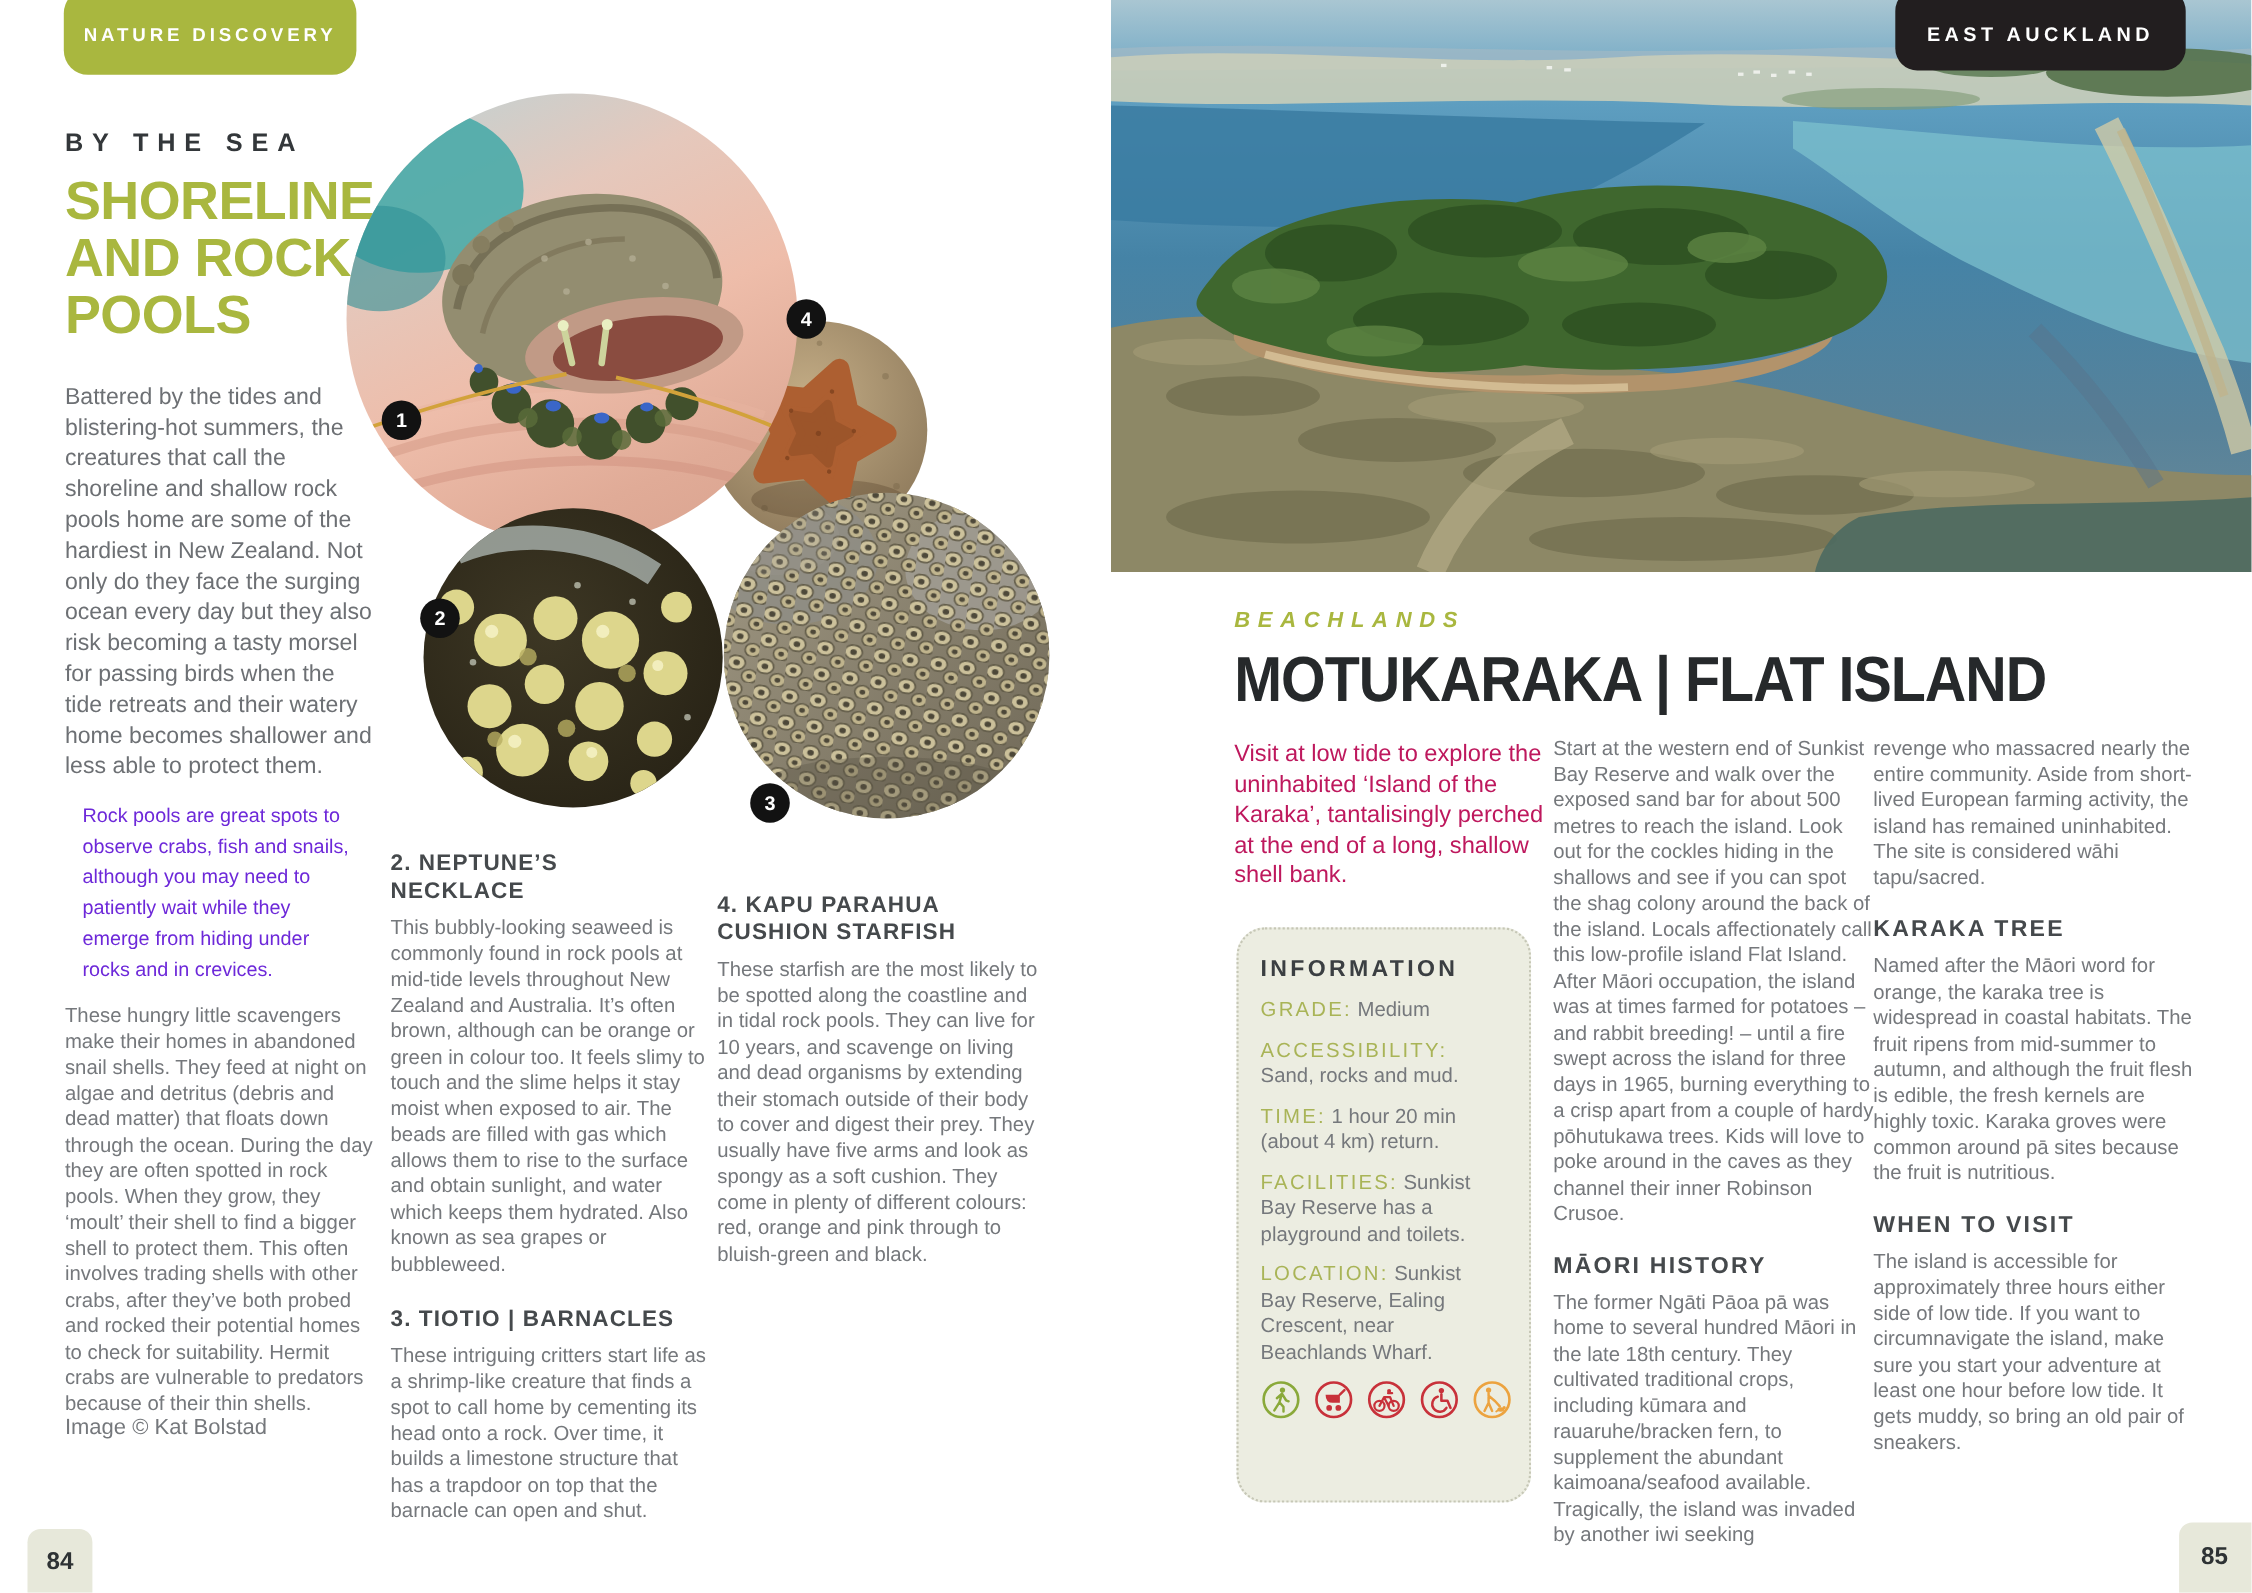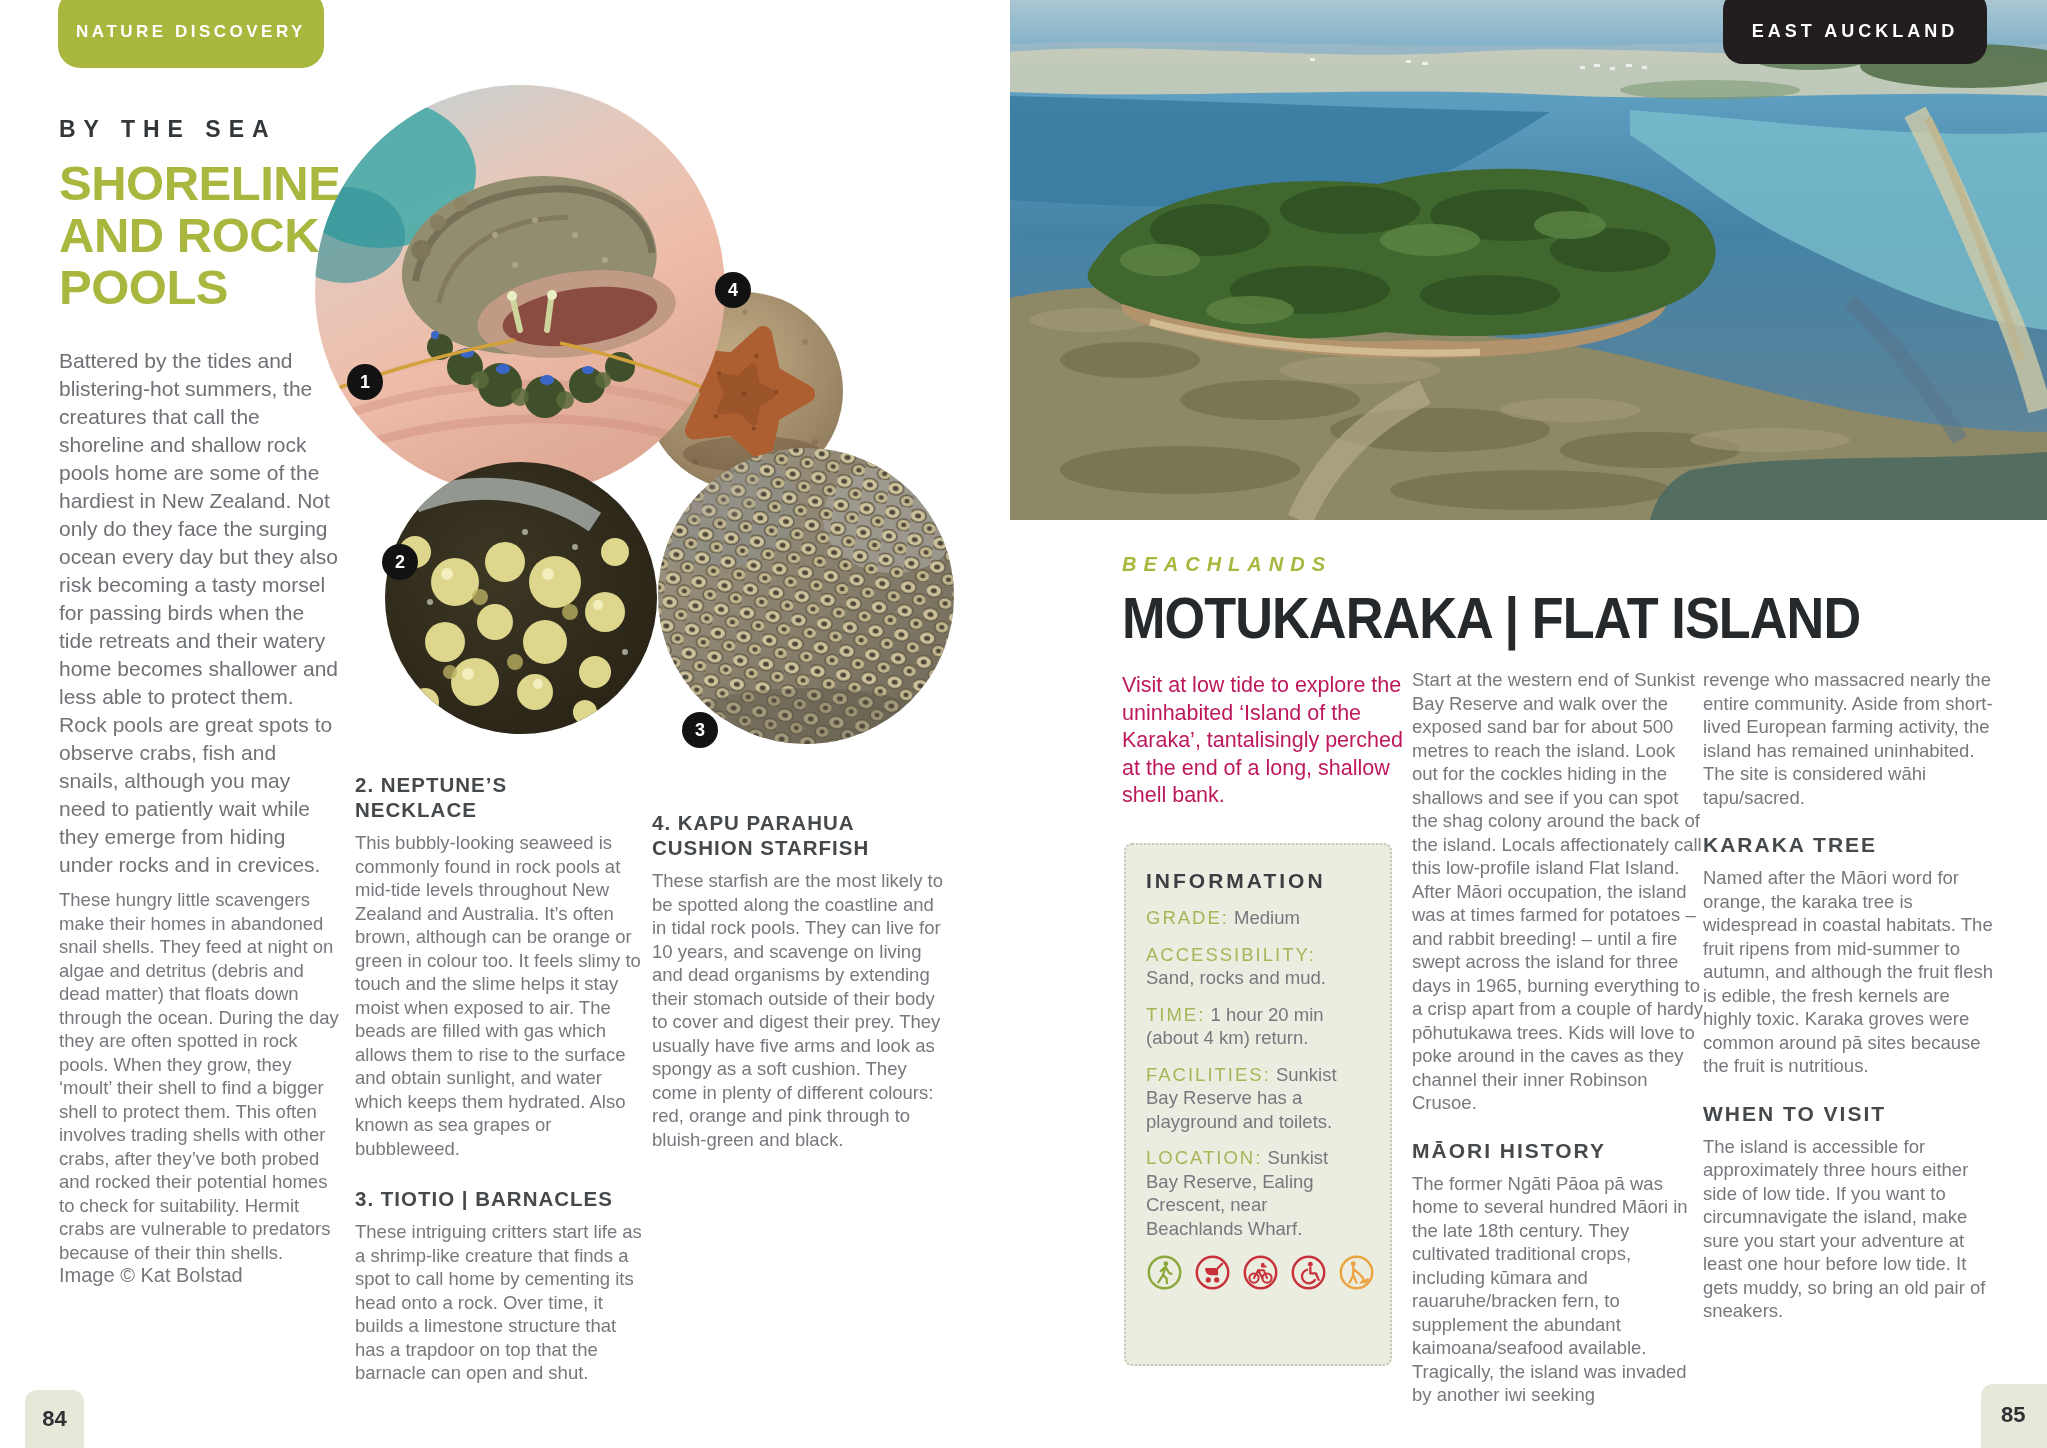--- a/index.html
+++ b/index.html
@@ -14,21 +14,21 @@
   .tag-nature { left:58px; top:-10px; width:266px; height:78px; background:#a9b73f;
                 border-radius:22px; font-size:17px; letter-spacing:3.5px; padding-top:6px; box-sizing:border-box; z-index:6;}
   .tag-east { left:1723px; top:-10px; width:264px; height:74px; background:#221e1f;
               border-radius:20px; font-size:18px; letter-spacing:4px; padding-top:8px; box-sizing:border-box; z-index:6;}
 
   
   .kicker-dark { font-size:23px; font-weight:bold; letter-spacing:8px; color:#33373a; }
   .l-title { margin-top:14px; font-size:49px; line-height:52px; font-weight:bold;
              color:#a9b73f; white-space:pre-line; letter-spacing:-0.5px; }
   .lead { margin:34px 0 0 0; font-size:21px; line-height:28px; color:#6d7074; }
-  .lead2 { margin:0; font-size:21px; line-height:28px; color:#737373; }
+  .lead2 { margin:16px; font-size:18px; line-height:28px; color:#6d28d9; }
   .sec-h { margin:26px 0 0 0; font-size:20.5px; line-height:25px; font-weight:bold;
            letter-spacing:1px; color:#45494c; white-space:pre-line; }
   .body-s { margin:9px 0 0 0; font-size:18.5px; line-height:23.5px; color:#75787c; }
   .credit { margin:0; font-size:20px; line-height:23.5px; color:#75787c; }
   .col { position:absolute; }
   #l-col1 { left:59px; top:116px; width:282px; }
   #l-col2 { left:355px; top:772px; width:294px; }
   #l-col2 .sec-h:first-child { margin-top:0; }
   #l-col3 { left:652px; top:784px; width:294px; }
   #l-col3 .body-s:first-child { margin-top:0; }
@@ -40,21 +40,21 @@
   #r-col1 { left:1122px; top:672px; width:288px; }
   .r-lead { margin:0; font-size:21.5px; line-height:27.5px; color:#be185d; }
   #r-col2 { left:1412px; top:668px; width:294px; }
   #r-col3 { left:1703px; top:668px; width:294px; }
   #r-col2 .body-s:first-child, #r-col3 .body-s:first-child { margin-top:0; }
   .sec-h2 { margin:24px 0 0 0; font-size:21px; font-weight:bold; letter-spacing:2px; color:#45494c; }
 
   
   .info-box { position:absolute; left:1124px; top:843px; width:268px; height:523px;
               box-sizing:border-box; background:#ecede1; border:2px dotted #c6c7b6;
-              border-radius:8px; padding:24px 20px 0 20px; }
+              border-radius:26px; padding:24px 20px 0 20px; }
   .info-h { font-size:21px; font-weight:bold; letter-spacing:3px; color:#3b3f42; margin:0; }
   .info-item { margin:13px 12px 0 0; font-size:18.5px; line-height:23.5px; color:#75787c; }
   .info-label { color:#a9b457; letter-spacing:2px; }
   .icon-row { margin-top:14px; display:flex; gap:11px; }
   .icon-row svg { width:37px; height:37px; display:block; }
 
   
   .aerial { position:absolute; left:1010px; top:0; width:1037px; height:520px; z-index:1; }
   .aerial svg { width:100%; height:100%; display:block; }
   .photo-circle { position:absolute; border-radius:50%; overflow:hidden; }

